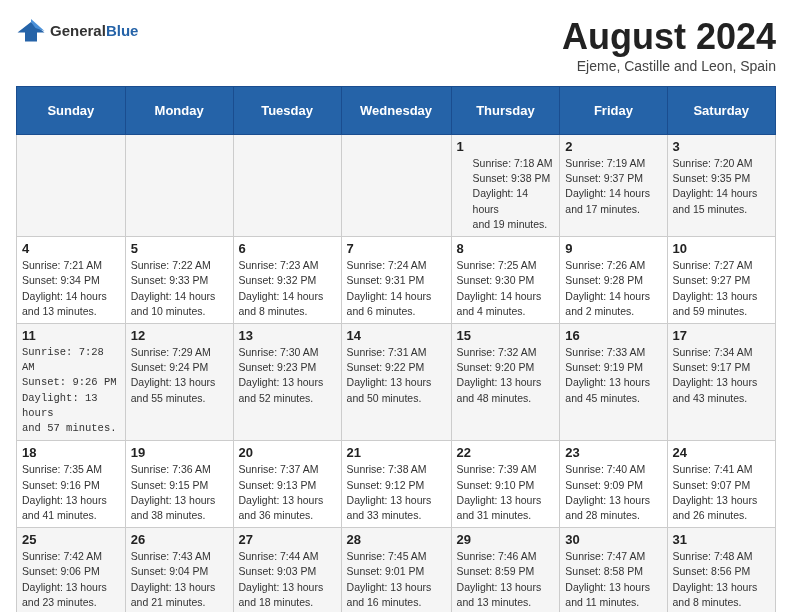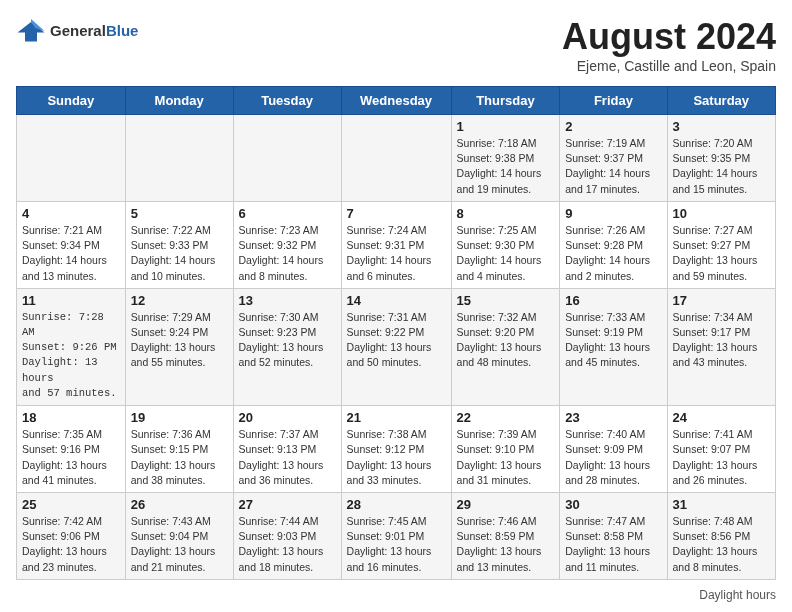--- a/index.html
+++ b/index.html
@@ -48,21 +48,21 @@
     }
     table {
       width: 100%;
       border-collapse: collapse;
       font-size: 11px;
     }
     thead tr th {
       background-color: #2563a8;
       color: #fff;
       text-align: center;
-      padding: 6px 4px;
+      padding: 16px 4px;
       font-size: 13px;
       font-weight: bold;
       border: 1px solid #1a4d8f;
     }
     tbody tr td {
       border: 1px solid #ccc;
       vertical-align: top;
       padding: 4px 5px;
       width: 113px;
       min-height: 80px;
@@ -129,21 +129,21 @@
       </tr>
   </thead>
   <tbody id="calendar-body">
   <tr>
         <td class="empty"></td>
         <td class="empty"></td>
         <td class="empty"></td>
         <td class="empty"></td>
         <td>
           <span class="day-num">1</span>
-          <div class="day-info" style="white-space: pre-line;">Sunrise: 7:18 AM
+          <div class="day-info" style="white-space: pre-line; margin-left: 16px;">Sunrise: 7:18 AM
 Sunset: 9:38 PM
 Daylight: 14 hours
 and 19 minutes.</div>
         </td>
         <td>
           <span class="day-num">2</span>
           <div class="day-info" style="white-space: pre-line;">Sunrise: 7:19 AM
 Sunset: 9:37 PM
 Daylight: 14 hours
 and 17 minutes.</div>

